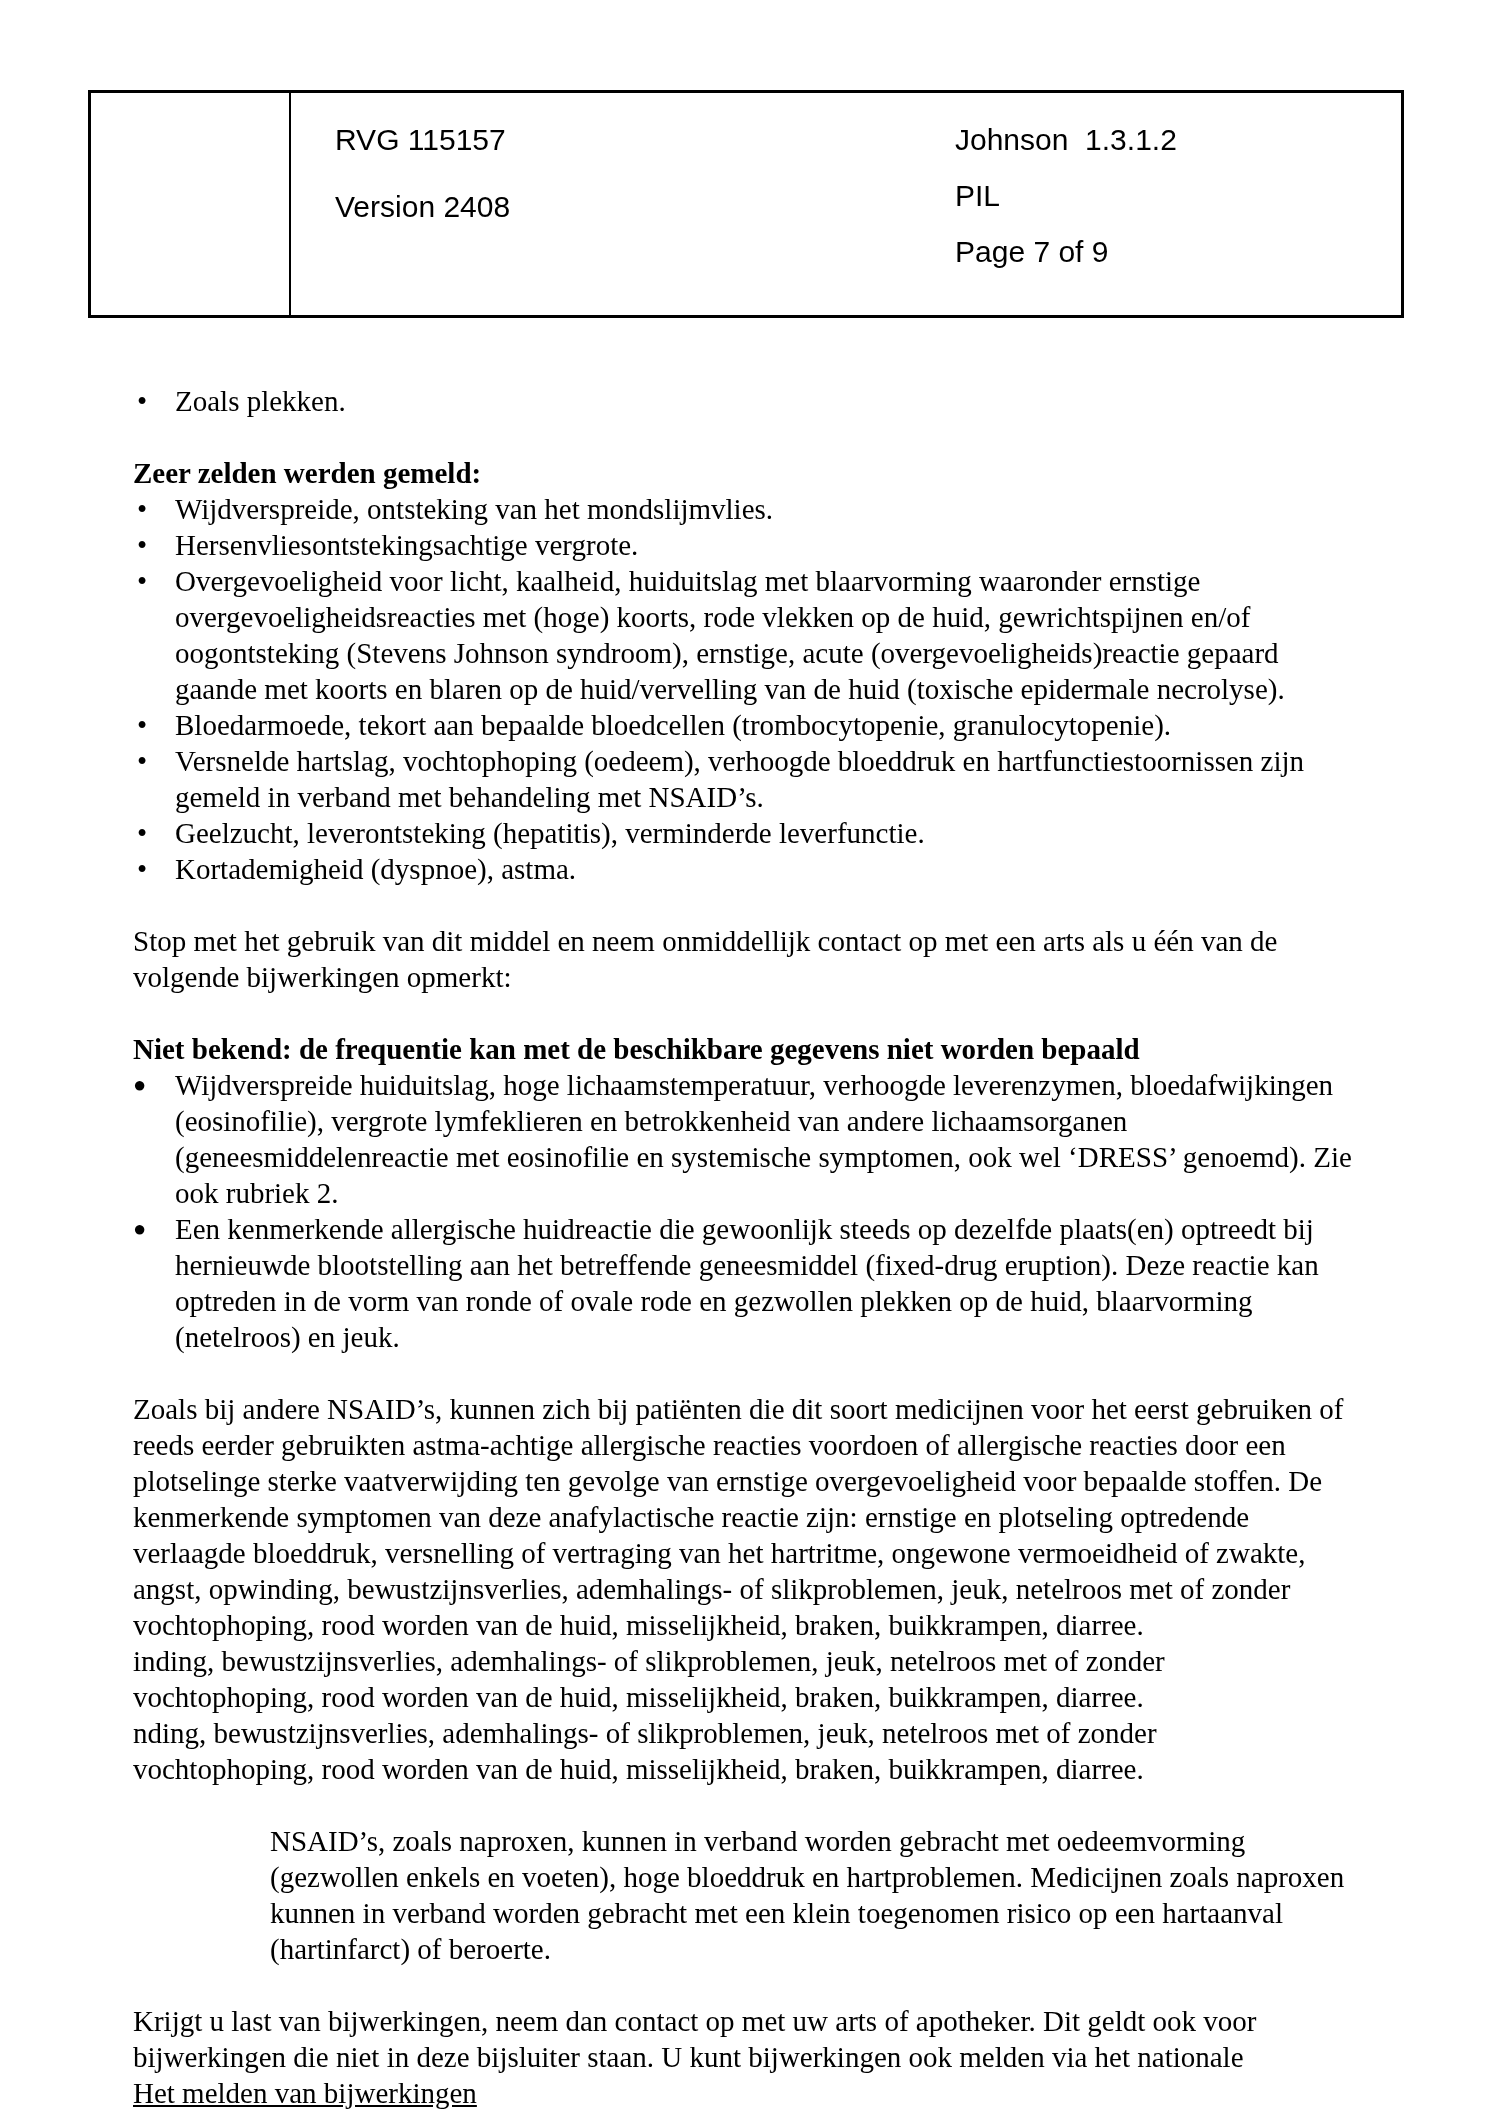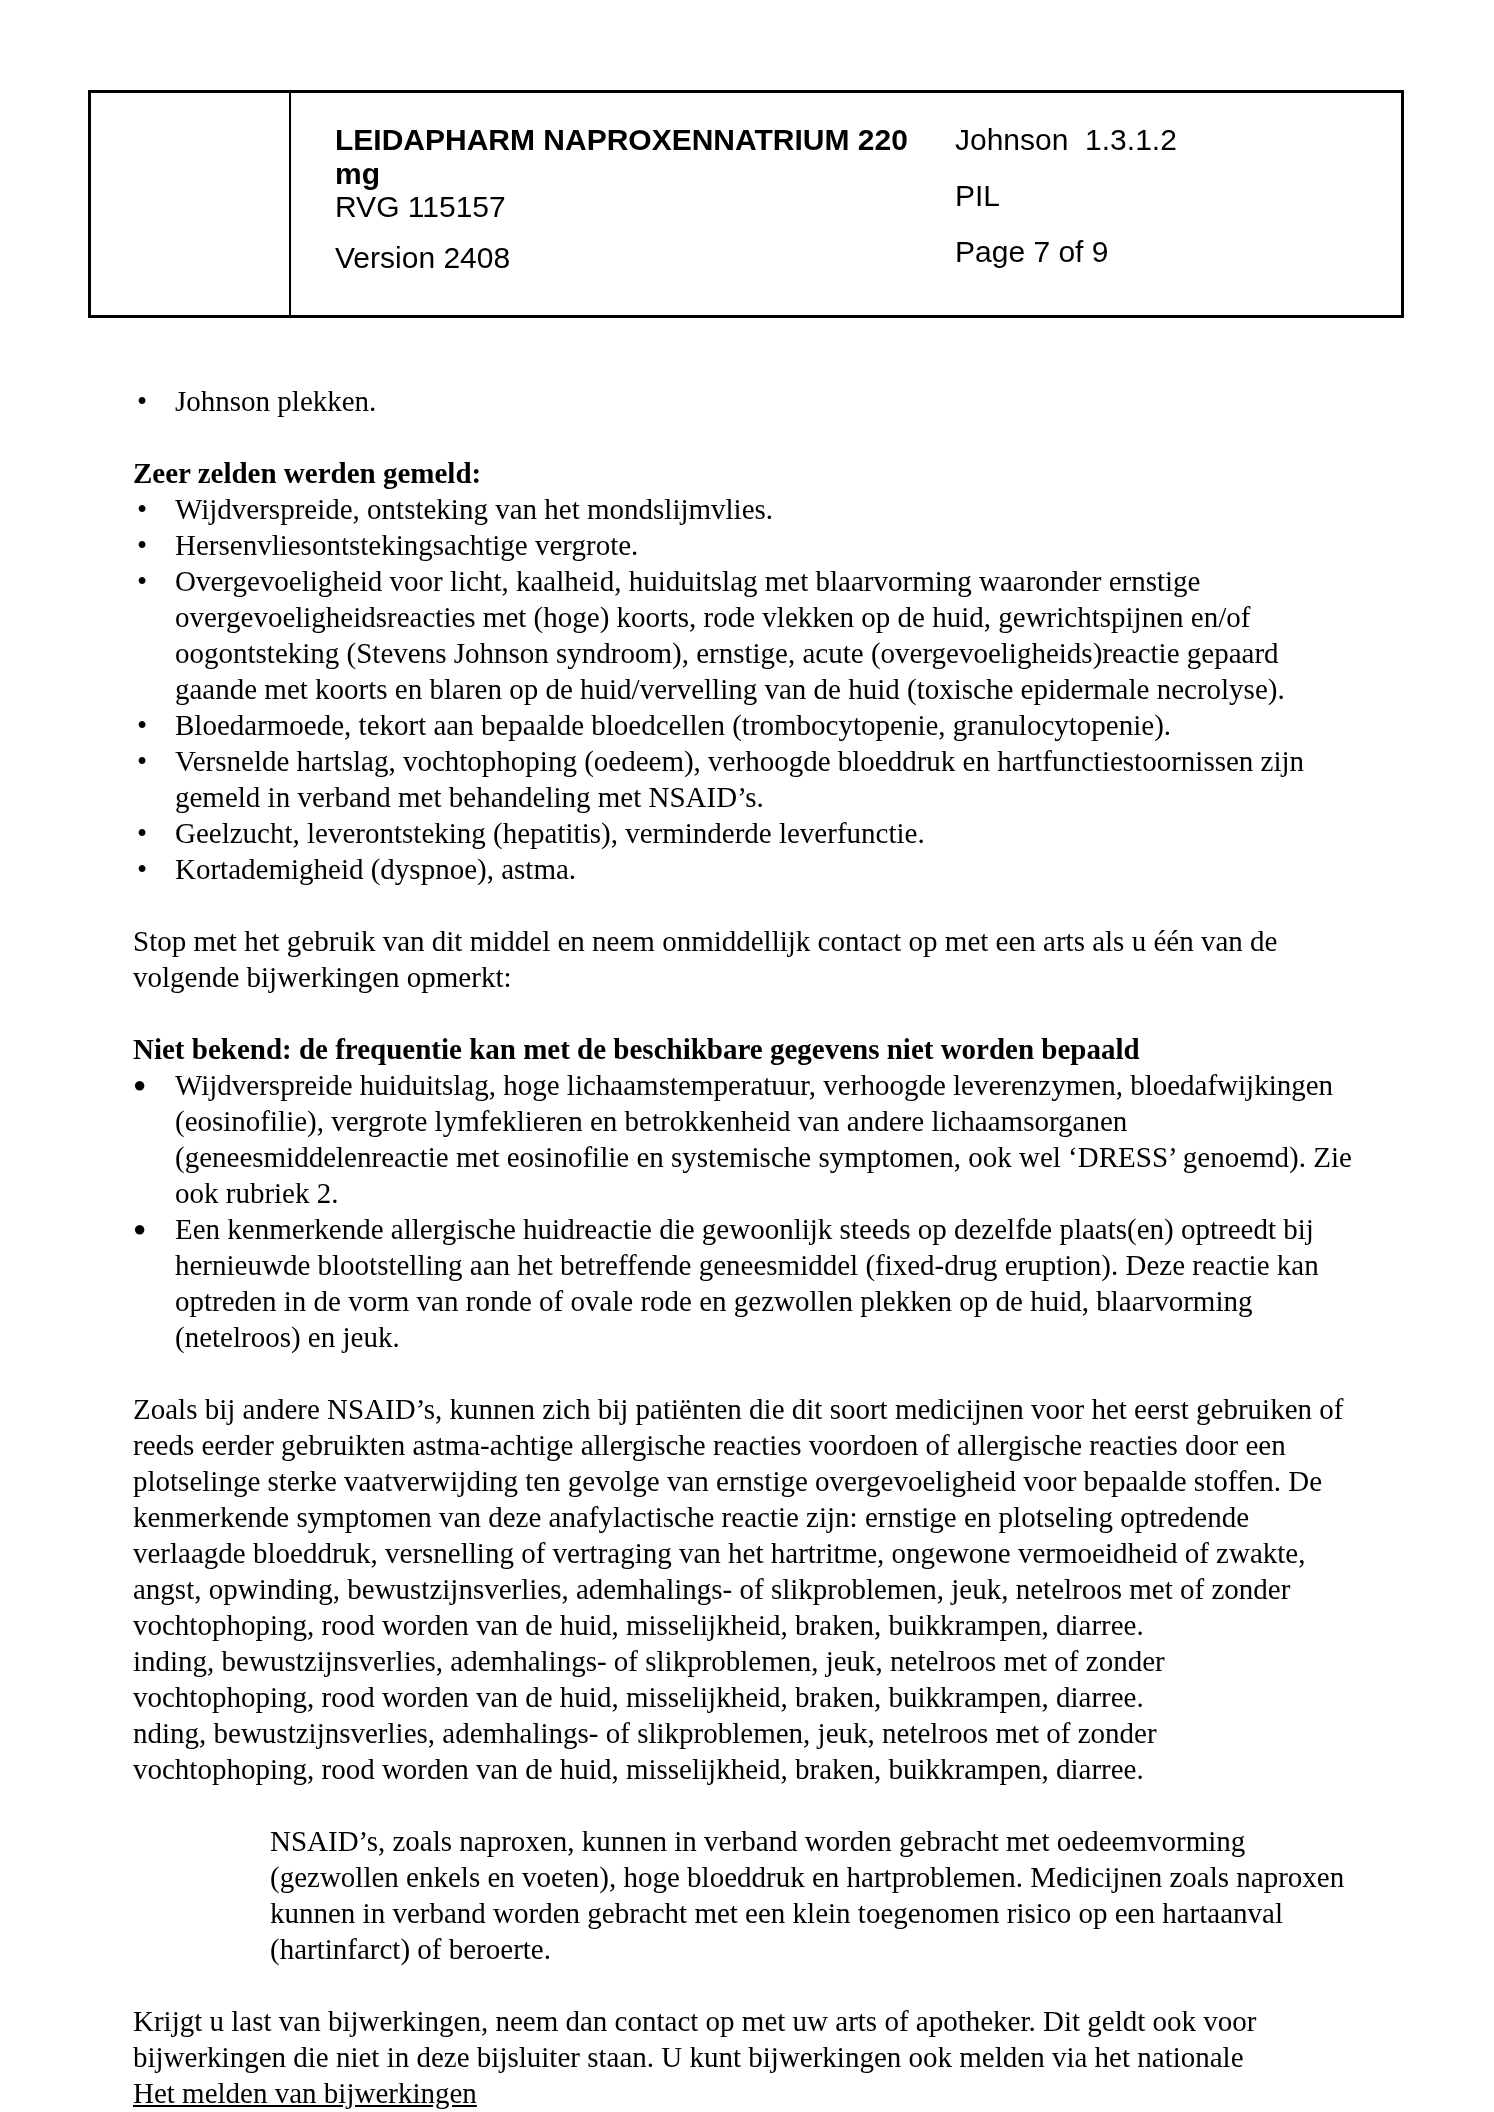--- a/index.html
+++ b/index.html
@@ -56,37 +56,36 @@
 </style>
 </head>
 <body>
 
 <div class="page">
 
   <div class="hdr-box">
     <div class="hdr-logo-cell"></div>
     <div class="hdr-main">
       <div class="hdr-col-left">
-        <div class="hdr-row hdr-product">LEIDAPHARM NAPROXENNATRIUM 220 mg</div>
         <div class="hdr-row">RVG 115157</div>
         <div class="hdr-row">Version 2408</div>
       </div>
       <div class="hdr-col-right">
         <div class="hdr-row">Johnson  1.3.1.2</div>
         <div class="hdr-row">PIL</div>
         <div class="hdr-row">Page 7 of 9</div>
       </div>
     </div>
   </div>
 
   <div class="content">
 
     <div class="bullet-row">
       <span class="bullet-marker">•</span>
-      <span class="bullet-text">Johnson plekken.</span>
+      <span class="bullet-text">Zoals plekken.</span>
     </div>
 
     <div class="gap"></div>
 
     <div class="para bold-head">Zeer zelden werden gemeld:</div>
     <div class="bullet-row">
       <span class="bullet-marker">•</span>
       <span class="bullet-text">Wijdverspreide, ontsteking van het mondslijmvlies.</span>
     </div>
     <div class="bullet-row">

